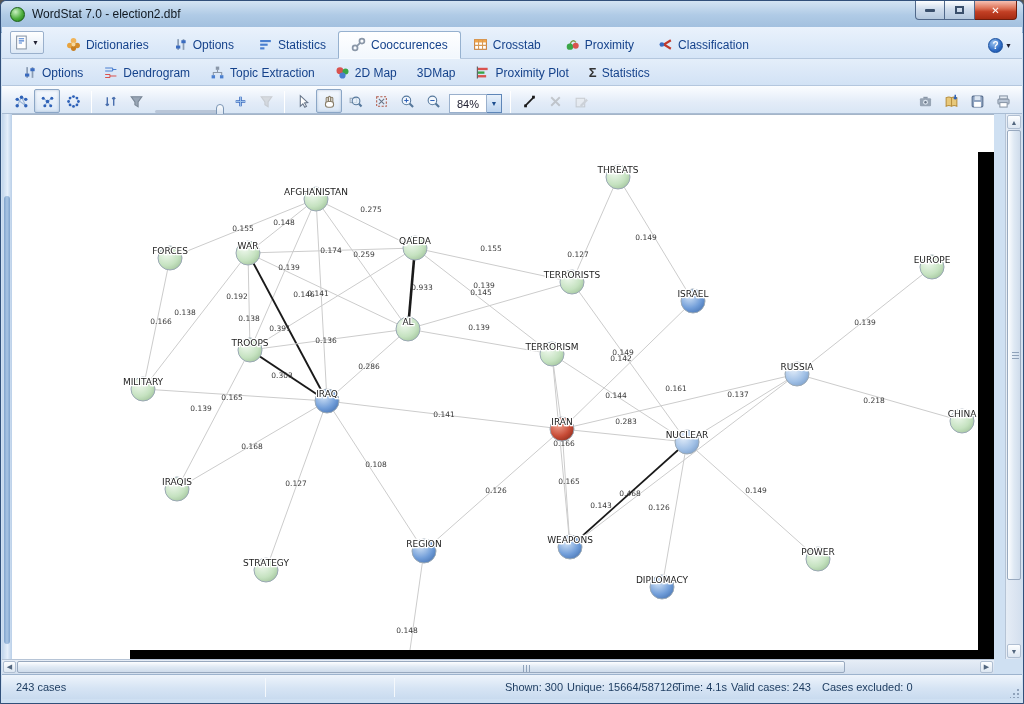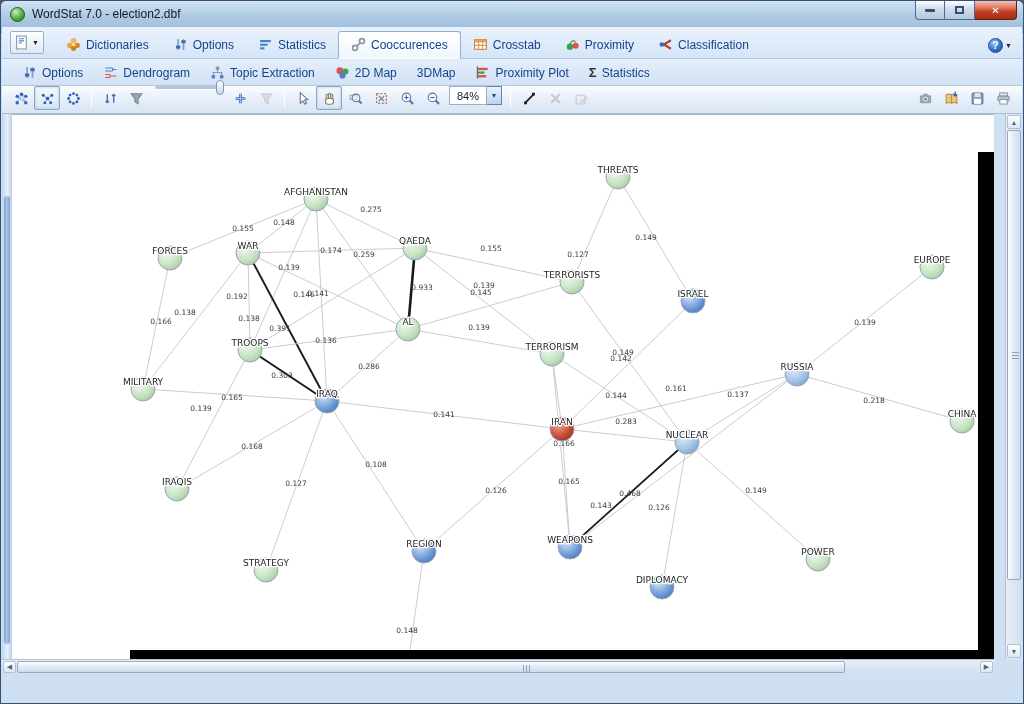--- a/index.html
+++ b/index.html
@@ -43,21 +43,21 @@
   .caret { font-size:7px; color:#223; }
   .help-btn { margin-left:auto; margin-bottom:5px; display:flex; align-items:center; gap:2px; padding-right:4px;}
   .help-circ { width:15px; height:15px; border-radius:50%; color:#fff; font-size:10px; font-weight:bold;
     background:radial-gradient(circle at 35% 30%,#9cc4f0,#2e6bc4 60%,#174e9e);
     border:1px solid #174e9e; display:flex; align-items:center; justify-content:center; }
   .ti { width:15px; height:15px; flex:0 0 auto; }
   .sigma { font-size:13px; font-weight:bold; color:#333; }
   
   .toolbar { position:absolute; left:1px; right:1px; top:85px; height:28px;
     background:linear-gradient(#fbfdff,#e3ecf8 60%,#d9e6f5); border-bottom:1px solid #a9bcd3;
-    display:flex; align-items:flex-start; padding:0 6px; }
+    display:flex; align-items:flex-end; padding:0 6px; }
   .tb-btn { width:26px; height:24px; display:flex; align-items:center; justify-content:center;
     border:1px solid transparent; border-radius:2px; }
   .tb-btn.pressed { background:linear-gradient(#f5f9fe,#dae7f6); border-color:#8ba6c6;
     box-shadow:inset 0 0 3px rgba(80,110,150,.35); }
   .tb-btn.dis { opacity:.45; filter:grayscale(1); }
   .tsep { width:1px; height:22px; background:#becbdc; border-right:1px solid #fff; margin:0 5px; }
   .slider-track { width:66px; height:3px; background:#b9c6d8; border-radius:2px; position:relative; margin:0 6px; }
   .slider-handle { position:absolute; right:-3px; top:-6px; width:8px; height:15px; border-radius:4px;
     background:linear-gradient(#fdfeff,#c9d8ea); border:1px solid #7c96b5; }
   .zoom-combo { display:flex; align-items:center; margin:0 3px; }
@@ -593,14 +593,25 @@
   </div>
 
   <div class="hscroll">
     <div class="sb-arrow" style="left:1px; top:1px; width:13px; height:12px;">◀</div>
     <div class="sb-thumb hthumb" style="left:15px; top:1px; width:828px; height:12px;">
       <div class="grip-h" style="left:505px;"></div>
     </div>
     <div class="sb-arrow" style="right:1px; top:1px; width:13px; height:12px;">▶</div>
   </div>
 
+  <div class="statusbar">
+    <span style="left:14px;">243 cases</span>
+    <div class="ssep" style="left:263px;"></div>
+    <div class="ssep" style="left:392px;"></div>
+    <span style="left:503px;">Shown: 300</span>
+    <span style="left:565px;">Unique: 15664/587126</span>
+    <span style="left:674px;">Time: 4.1s</span>
+    <span style="left:729px;">Valid cases: 243</span>
+    <span style="left:820px;">Cases excluded: 0</span>
+    <div class="resize-grip"></div>
+  </div>
 
 </div>
 
 </body></html>

